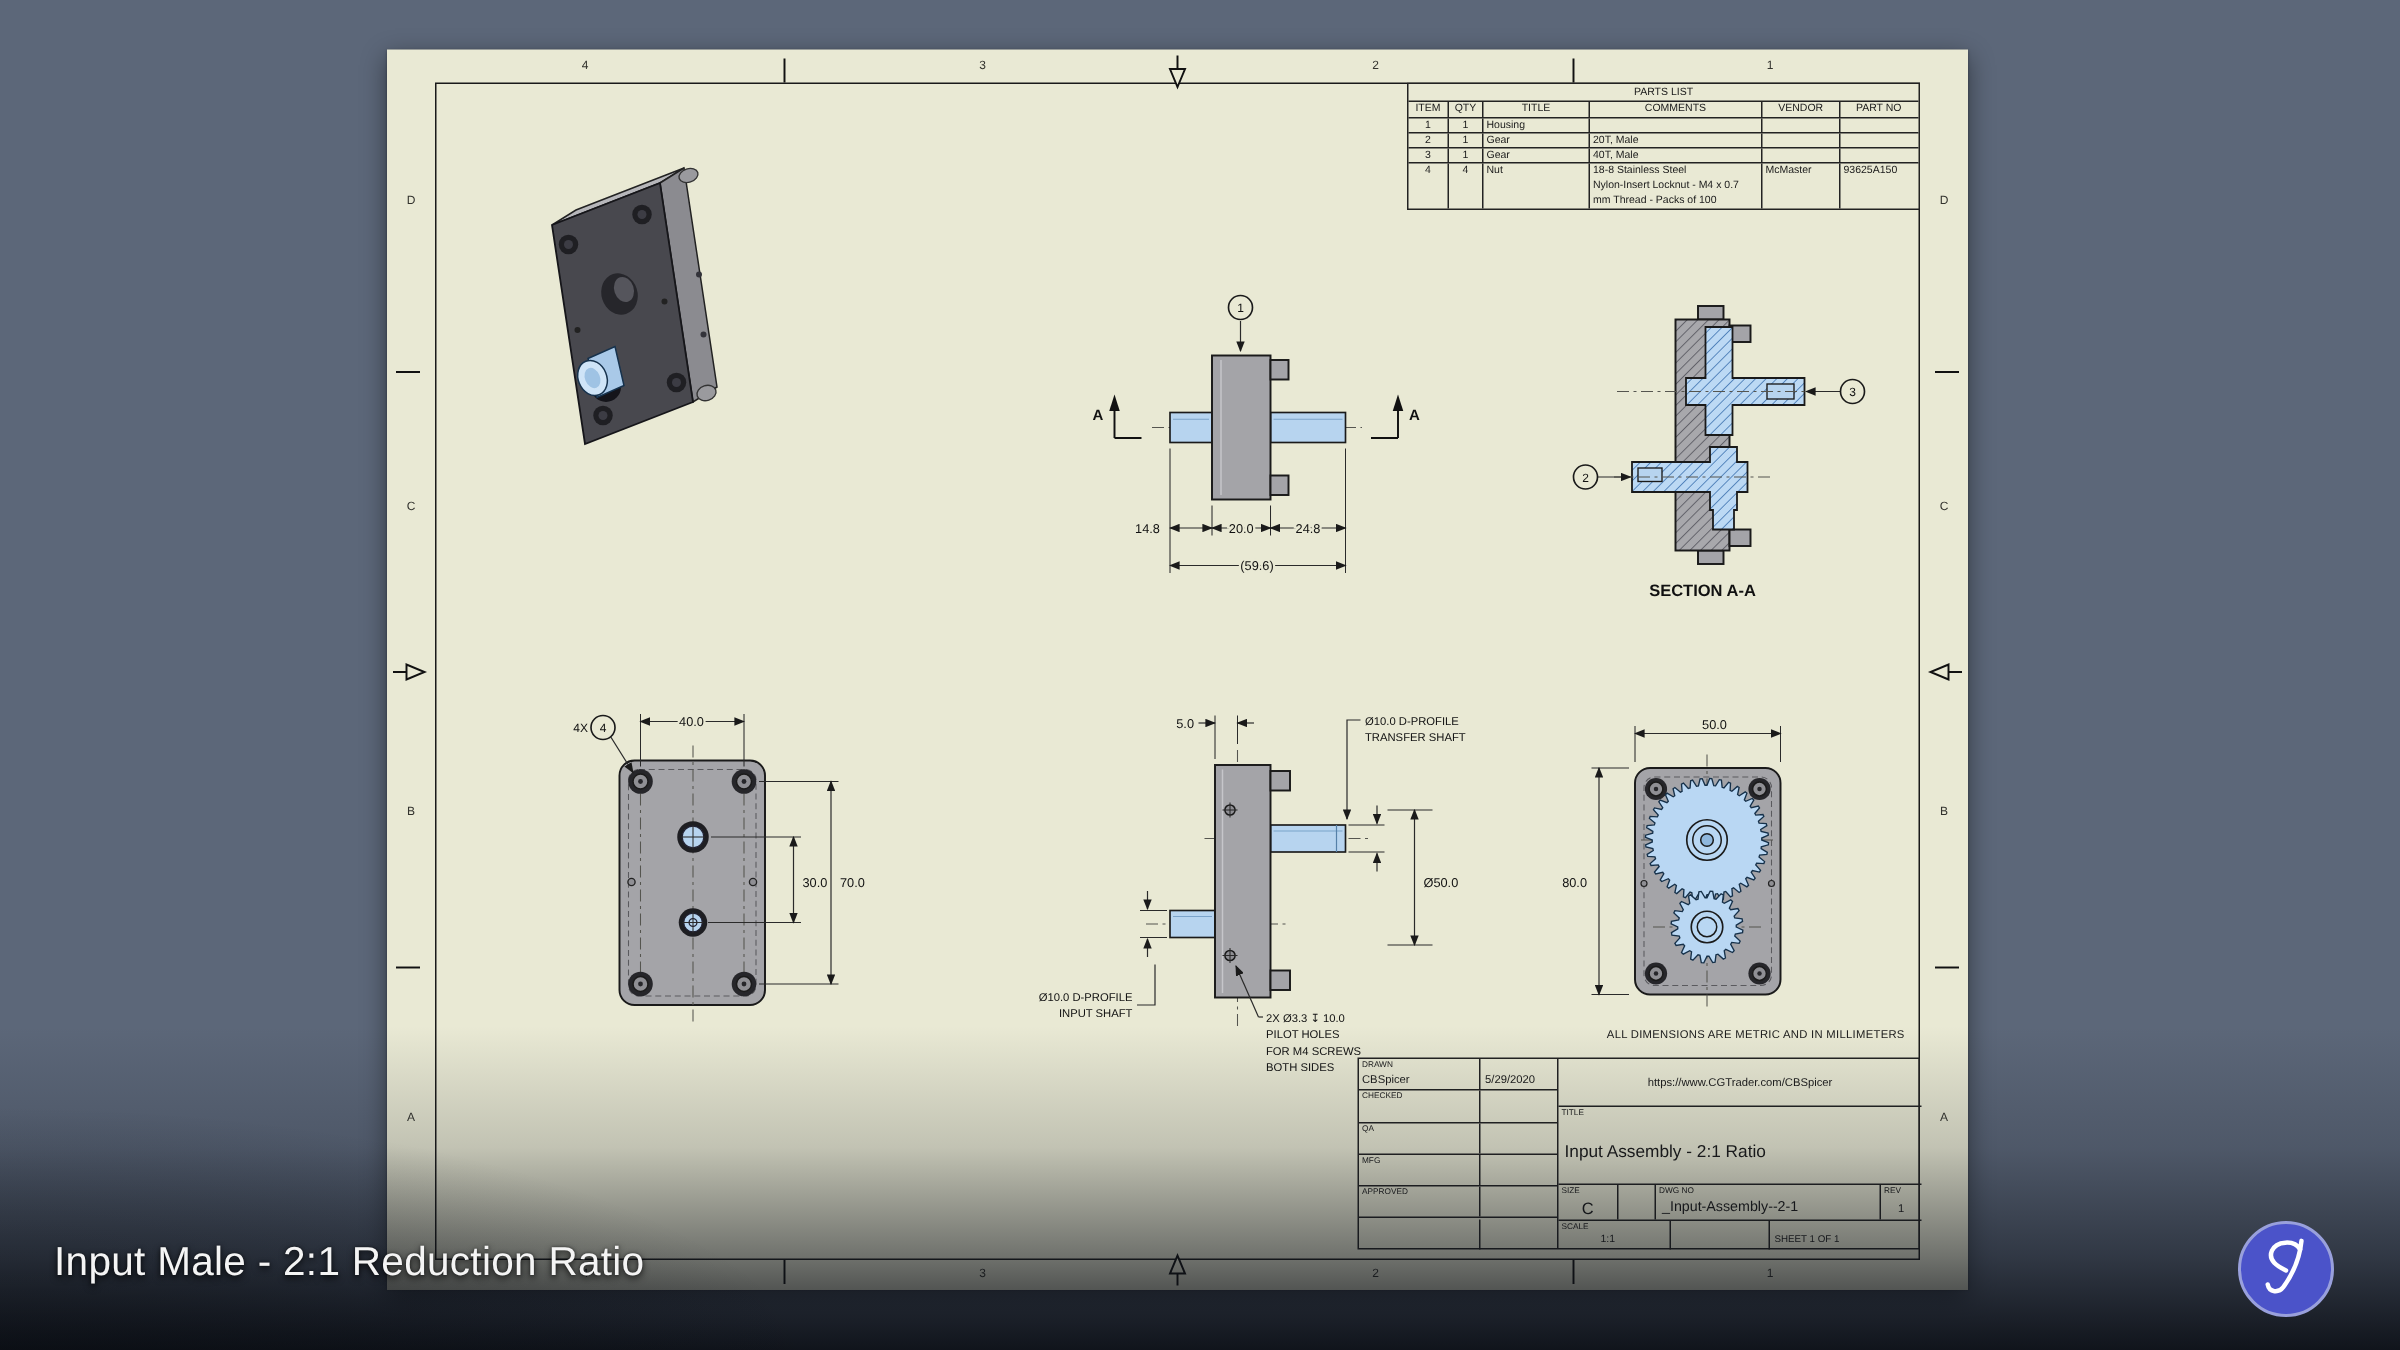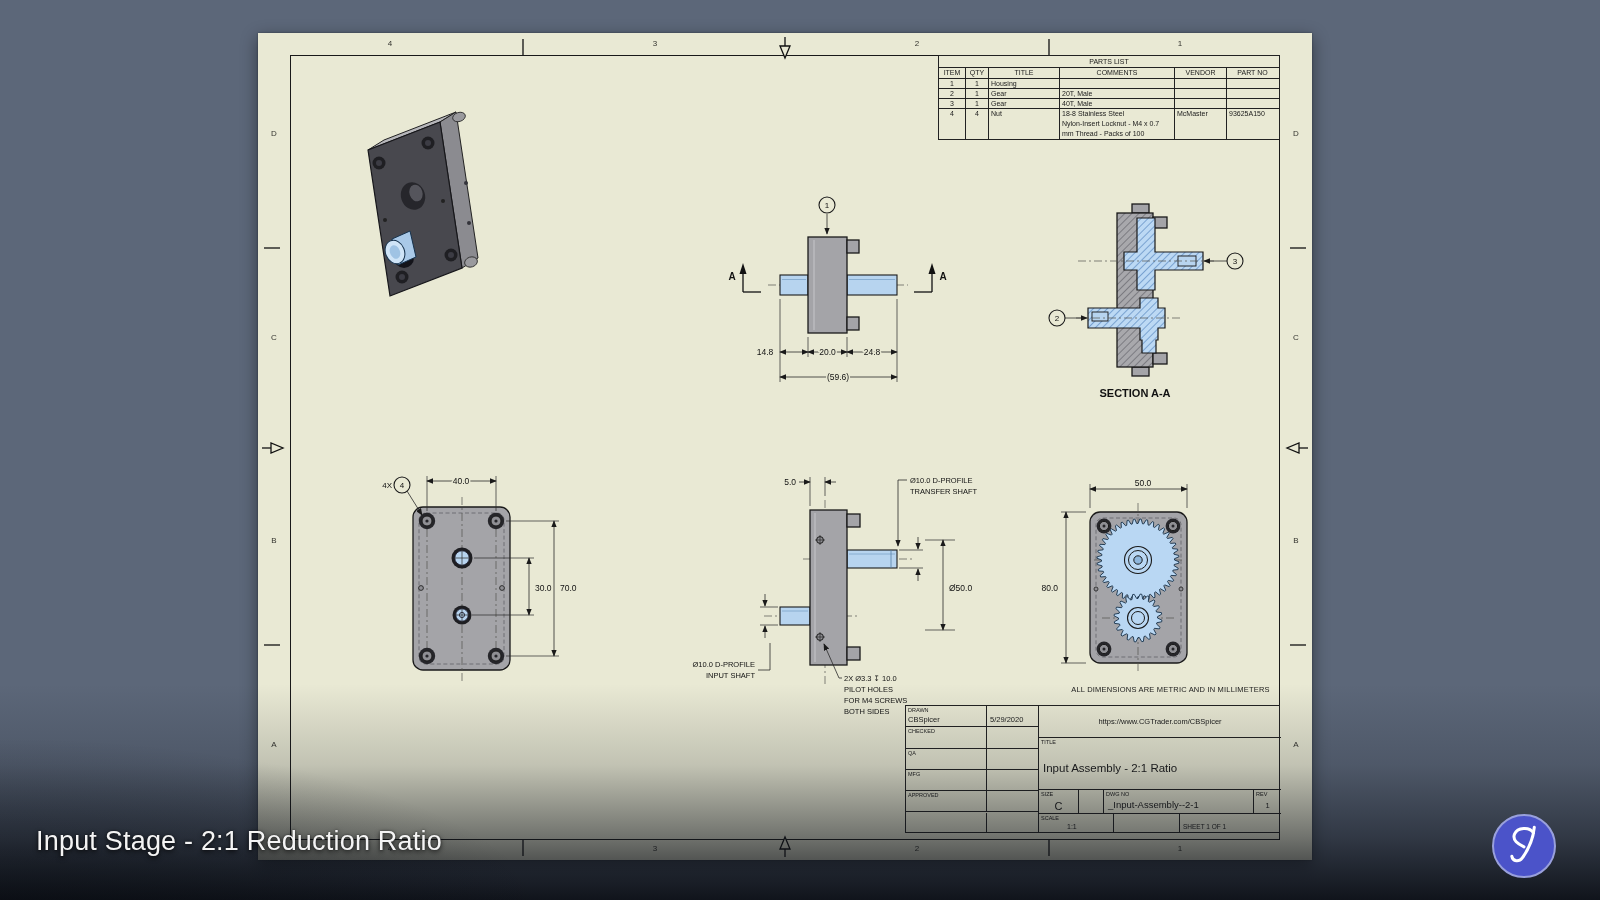--- a/index.html
+++ b/index.html
@@ -542,20 +542,20 @@
         <line class="thin" x1="828" y1="630" x2="803" y2="630"></line>
         <line class="dim" x1="808" y1="479" x2="808" y2="630" marker-start="url(#arwS)" marker-end="url(#arwE)"></line>
         <text class="dimt" x="800" y="558" text-anchor="end">80.0</text>
       </g>
     </g>
   </svg>
 </div>
 
 <div class="vignette"></div>
 
-<div class="caption">Input Stage - 2:1 Reduction Ratio</div>
+<div class="caption">Input Male - 2:1 Reduction Ratio</div>
 
 <div class="logo" style="background: rgb(75, 83, 201);">
   <svg viewBox="0 0 64 64" width="60" height="60">
     <path d="M42,18 C38,11 25,12 22,19 C19,26 26,30 32,33" stroke="#ffffff" stroke-width="3.2" fill="none" stroke-linecap="round"></path>
     <path d="M43,12 C42,22 38,34 30,45 C27,49 20,49 19,43" stroke="#ffffff" stroke-width="3.2" fill="none" stroke-linecap="round"></path>
   </svg>
 </div>
 
 </body></html>

